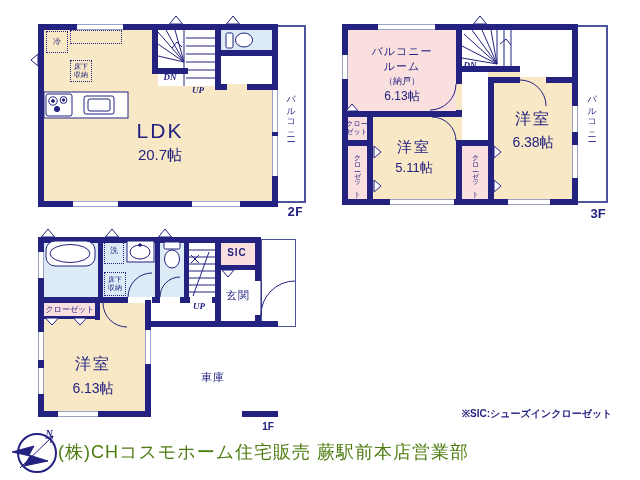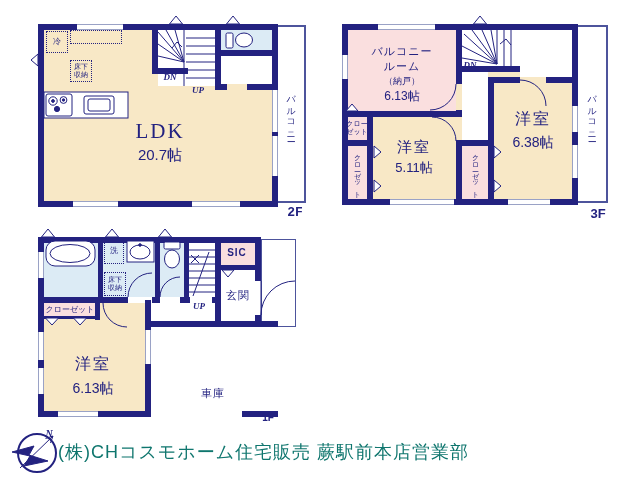--- a/index.html
+++ b/index.html
@@ -49,21 +49,21 @@
     <div class="win-h" style="left:77px;top:24px;width:46px;"></div>
     <div class="win-h" style="left:73px;top:201px;width:45px;"></div>
     <div class="win-h" style="left:192px;top:201px;width:48px;"></div>
     <div class="win-v" style="left:272px;top:90px;height:42px;"></div>
     <div class="win-v" style="left:272px;top:136px;height:40px;"></div>
 
     <div class="dot" style="left:46px;top:31px;width:22px;height:22px;"></div>
     <div class="dot" style="left:70px;top:30px;width:52px;height:14px;"></div>
     <div class="dot" style="left:70px;top:60px;width:22px;height:22px;"></div>
 
-    <div class="lb" style="left:160px;top:131px;font-size:21px;letter-spacing:2px;font-family:Liberation Serif, serif;">LDK</div>
+    <div class="lb" style="left:160px;top:131px;font-size:21px;letter-spacing:2px;">LDK</div>
     <div class="lb" style="left:160px;top:155px;font-size:15px;">20.7帖</div>
     <div class="lb" style="left:57px;top:42px;font-size:8px;">冷</div>
     <div class="lb wrap" style="left:81px;top:71px;width:16px;font-size:7px;">床下収納</div>
     <div class="lb ital" style="left:170px;top:77px;font-size:9px;">DN</div>
     <div class="lb ital" style="left:198px;top:90px;font-size:9px;">UP</div>
     <div class="lb vtext" style="left:291px;top:114px;font-size:9px;">バルコニー</div>
     <div class="lb fl" style="left:295px;top:213px;font-size:13px;font-family:Liberation Mono, monospace;">2F</div>
   </div>
 
   <div>
@@ -156,25 +156,26 @@
     <div class="dot" style="left:104px;top:272px;width:22px;height:24px;"></div>
 
     <div class="lb" style="left:114px;top:251px;font-size:8px;">洗</div>
     <div class="lb wrap" style="left:115px;top:284px;width:16px;font-size:7px;">床下収納</div>
     <div class="lb ital" style="left:199px;top:306px;font-size:9px;">UP</div>
     <div class="lb" style="left:237px;top:253px;font-size:10px;font-weight:600;letter-spacing:1px;">SIC</div>
     <div class="lb" style="left:238px;top:295px;font-size:11px;letter-spacing:1px;">玄関</div>
     <div class="lb" style="left:70px;top:310px;font-size:8px;">クローゼット</div>
     <div class="lb" style="left:93px;top:364px;font-size:16px;letter-spacing:2px;">洋室</div>
     <div class="lb" style="left:93px;top:388px;font-size:14px;">6.13帖</div>
-    <div class="lb" style="left:213px;top:377px;font-size:11px;letter-spacing:1px;margin-top:16px;">車庫</div>
-    <div class="lb fl" style="left:268px;top:418px;font-size:10px;">1F</div>
+    <div class="lb" style="left:213px;top:377px;font-size:11px;letter-spacing:1px;">車庫</div>
+    <div class="lb fl" style="left:268px;top:427px;font-size:10px;">1F</div>
   </div>
 
-  <div style="position:absolute;left:58px;top:440px;font-size:18px;letter-spacing:1px;color:#0f766e;white-space:nowrap;">(株)CHコスモホーム住宅販売 蕨駅前本店営業部</div>
+  <div class="lb" style="left:537px;top:414px;font-size:10px;font-weight:600;">※SIC:シューズインクローゼット</div>
+  <div style="position:absolute;left:58px;top:440px;font-size:18px;letter-spacing:1px;color:#4d7c0f;white-space:nowrap;">(株)CHコスモホーム住宅販売 蕨駅前本店営業部</div>
   <div class="lb ital" style="left:49px;top:434px;font-size:10px;">N</div>
 
   <svg width="640" height="480" viewBox="0 0 640 480">
     <g stroke="#232280" stroke-width="1" fill="none">
 
       <g>
         <line x1="184" y1="30" x2="184" y2="86"></line>
         <line x1="184" y1="62" x2="158" y2="32"></line>
         <line x1="184" y1="62" x2="166" y2="30"></line>
         <line x1="184" y1="62" x2="175" y2="30"></line>

